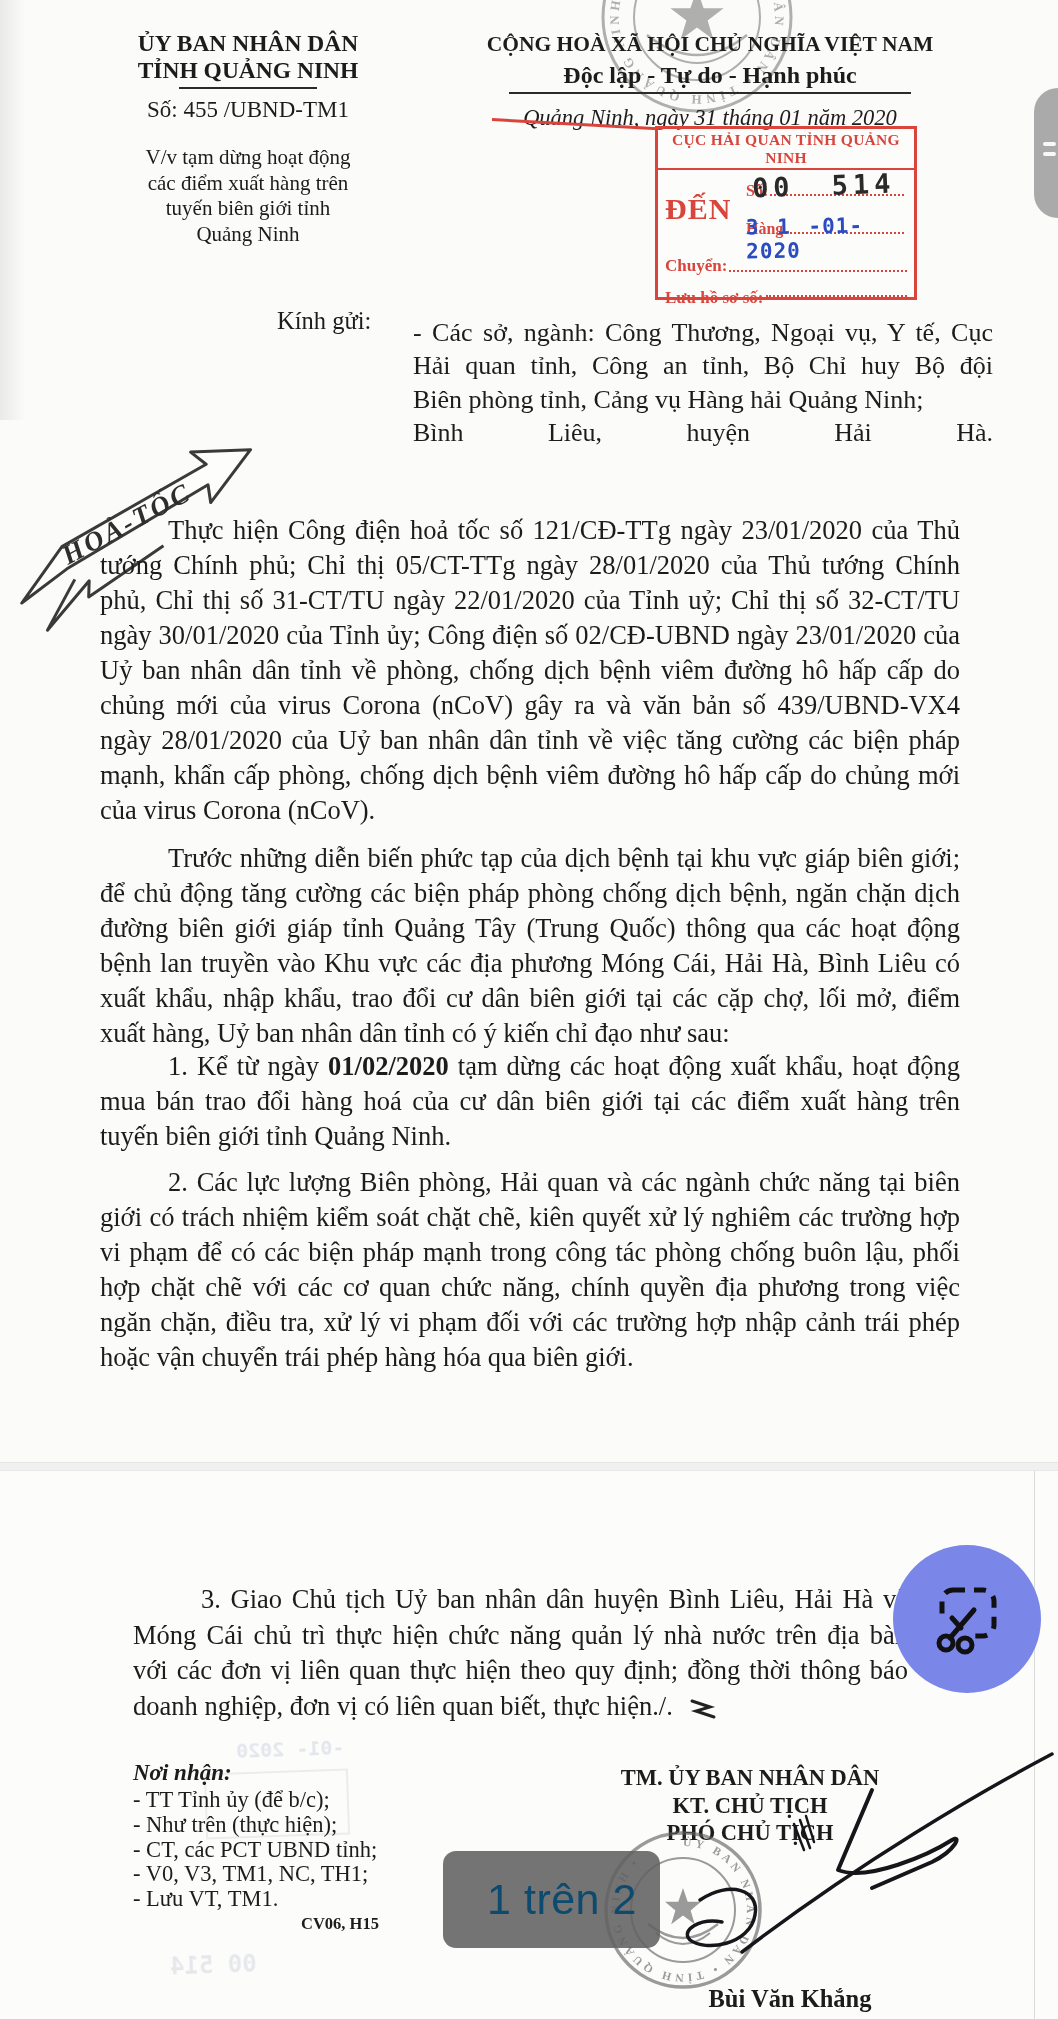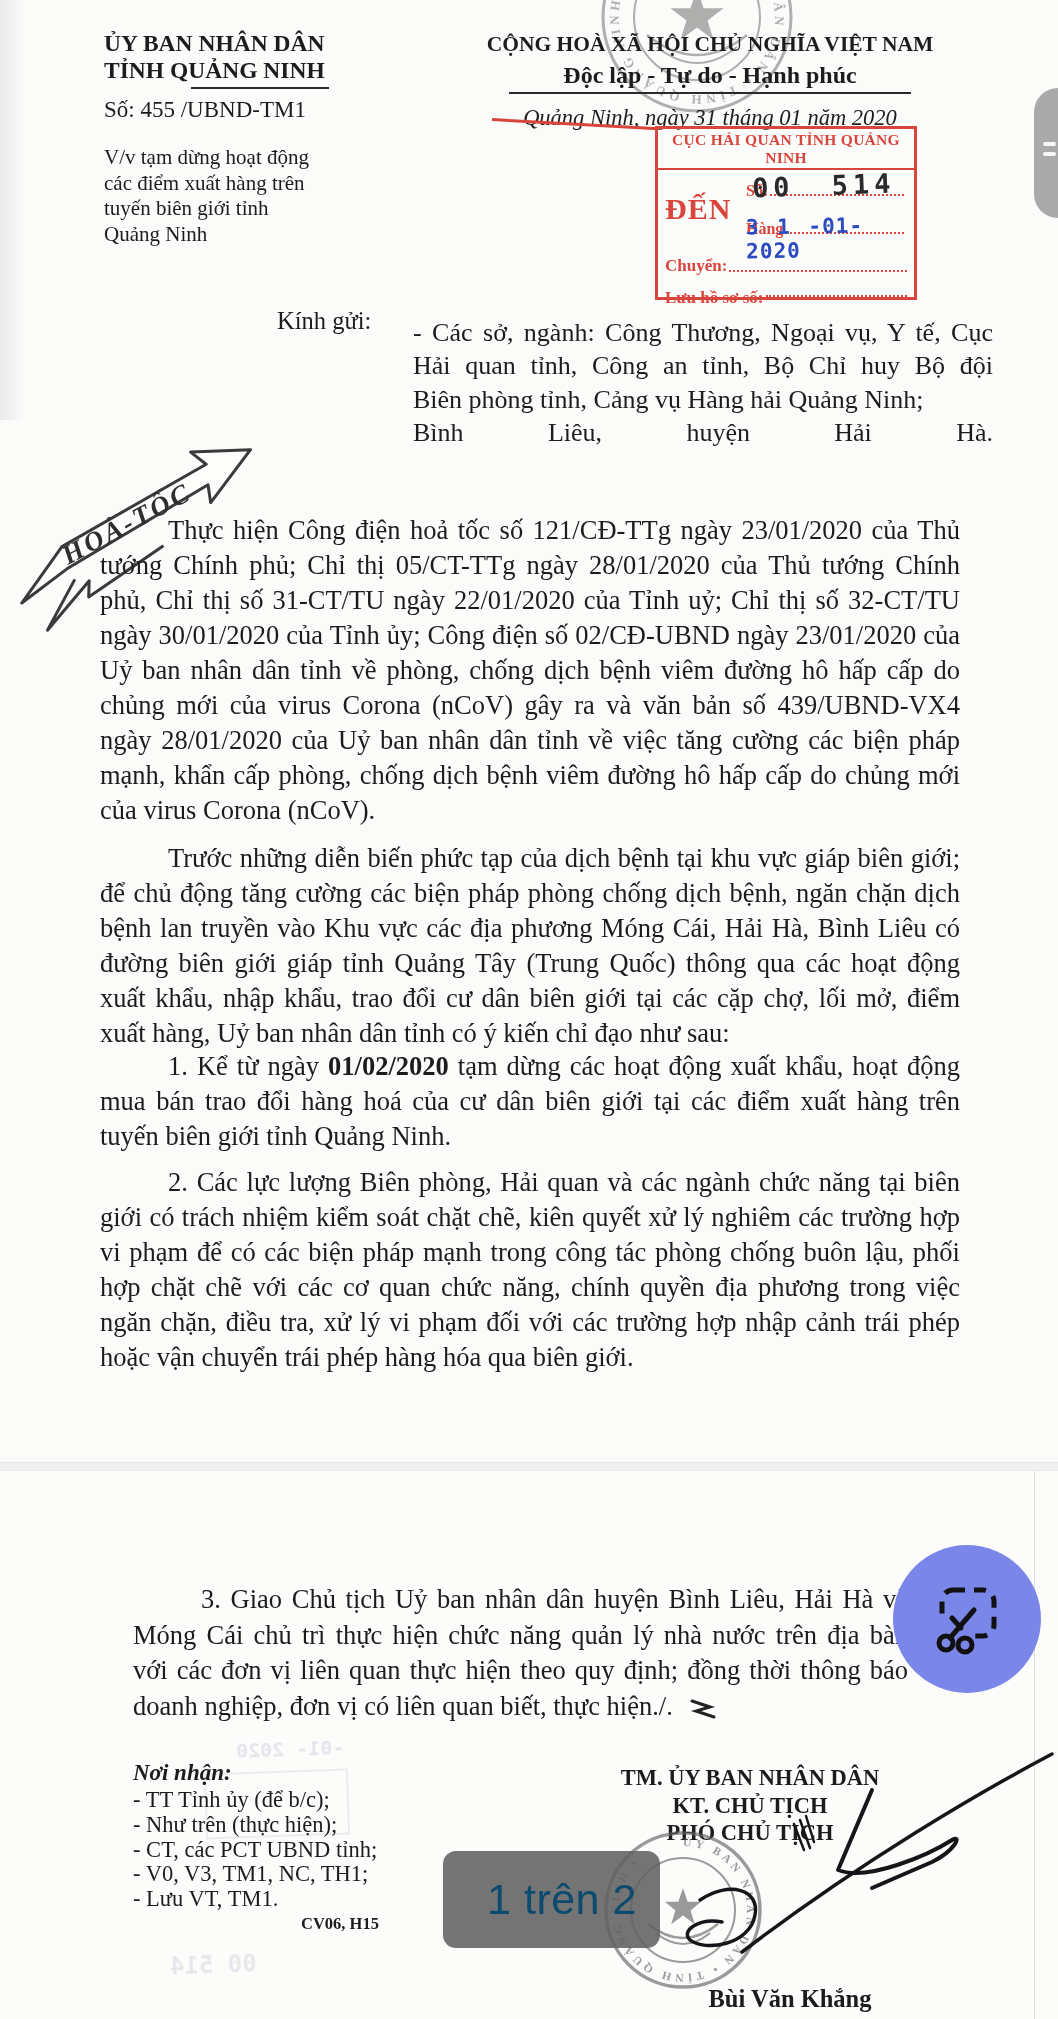--- a/index.html
+++ b/index.html
@@ -9,21 +9,21 @@
     font-family:"Liberation Serif","DejaVu Serif",serif;
   }
   .page{position:absolute;left:0;width:1058px;background:#fbfbfa;}
   #page1{top:0;height:1462px;}
   #page-gap{position:absolute;top:1462px;left:0;width:1058px;height:9px;background:#f0f0f1;border-top:1px solid #e6e6e7;border-bottom:1px solid #e8e8e9;box-sizing:border-box;}
   #page2{top:1471px;height:548px;background:#fcfcfb;}
   .edge-shade{position:absolute;left:0;top:0;width:26px;height:420px;background:linear-gradient(to right,rgba(0,0,0,.07),rgba(0,0,0,0));pointer-events:none;}
   .scan-line{position:absolute;left:1034px;top:0;width:1px;height:548px;background:rgba(0,0,0,.13);}
 
   
-  .hdr-left{position:absolute;left:104px;top:30px;width:312px;}
+  .hdr-left{position:absolute;left:92px;top:30px;width:312px;text-align:center;}
   .hdr-left .org{font-size:23.5px;font-weight:bold;line-height:27px;}
   .rule-l{width:138px;border-bottom:2px solid #2a2a2a;margin:3px auto 6px;}
   .doc-num{font-size:23px;margin-top:8px;}
   .subject{font-size:21px;line-height:25.5px;margin-top:22px;}
   .hdr-right{position:absolute;left:415px;top:32px;width:590px;text-align:center;}
   .nat1{font-size:21.5px;font-weight:bold;}
   .nat2{font-size:24px;font-weight:bold;margin-top:5px;}
   .rule-r{width:402px;border-bottom:2px solid #2a2a2a;margin:3px auto 0;}
   .dateline{font-size:22.5px;font-style:italic;margin-top:11px;}
 
@@ -192,22 +192,22 @@
       <div>ngày 30/01/2020 của Tỉnh ủy; Công điện số 02/CĐ-UBND ngày 23/01/2020 của</div>
       <div>Uỷ ban nhân dân tỉnh về phòng, chống dịch bệnh viêm đường hô hấp cấp do</div>
       <div>chủng mới của virus Corona (nCoV) gây ra và văn bản số 439/UBND-VX4</div>
       <div>ngày 28/01/2020 của Uỷ ban nhân dân tỉnh về việc tăng cường các biện pháp</div>
       <div>mạnh, khẩn cấp phòng, chống dịch bệnh viêm đường hô hấp cấp do chủng mới</div>
       <div>của virus Corona (nCoV).</div>
     </div>
   <div class="para indent" id="para2">
       <div>Trước những diễn biến phức tạp của dịch bệnh tại khu vực giáp biên giới;</div>
       <div>để chủ động tăng cường các biện pháp phòng chống dịch bệnh, ngăn chặn dịch</div>
+      <div>đường biên giới giáp tỉnh Quảng Tây (Trung Quốc) thông qua các hoạt động</div>
       <div>bệnh lan truyền vào Khu vực các địa phương Móng Cái, Hải Hà, Bình Liêu có</div>
-      <div>đường biên giới giáp tỉnh Quảng Tây (Trung Quốc) thông qua các hoạt động</div>
       <div>xuất khẩu, nhập khẩu, trao đổi cư dân biên giới tại các cặp chợ, lối mở, điểm</div>
       <div>xuất hàng, Uỷ ban nhân dân tỉnh có ý kiến chỉ đạo như sau:</div>
     </div>
 
   <div class="para indent" id="item1">
     <div><span>1. Kể từ ngày </span><span class="b">01/02/2020</span><span> tạm dừng các hoạt động xuất khẩu, hoạt động</span></div>
     <div>mua bán trao đổi hàng hoá của cư dân biên giới tại các điểm xuất hàng trên</div>
     <div>tuyến biên giới tỉnh Quảng Ninh.</div>
   </div>
 

